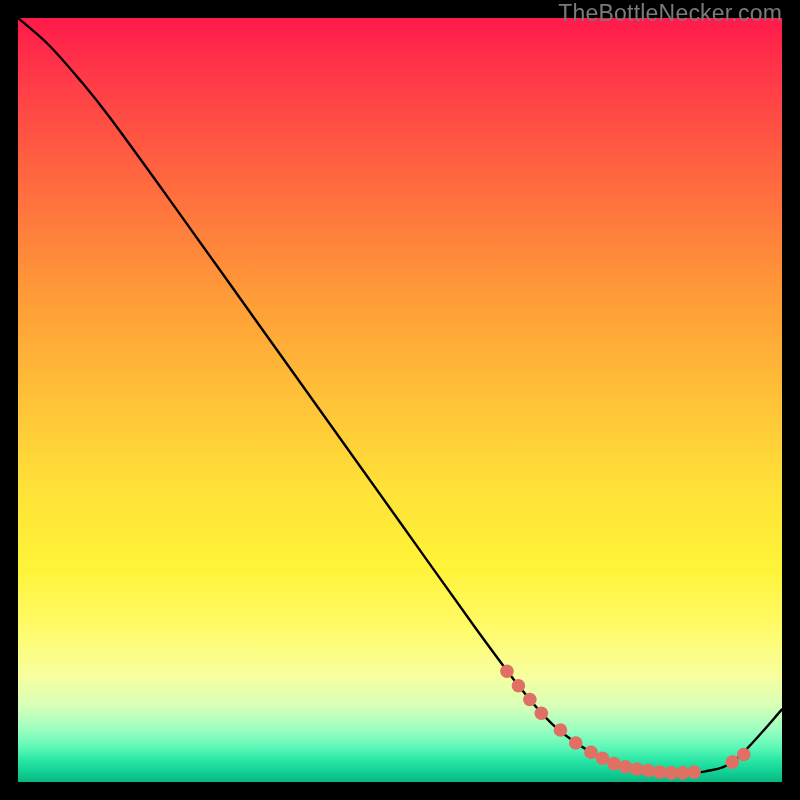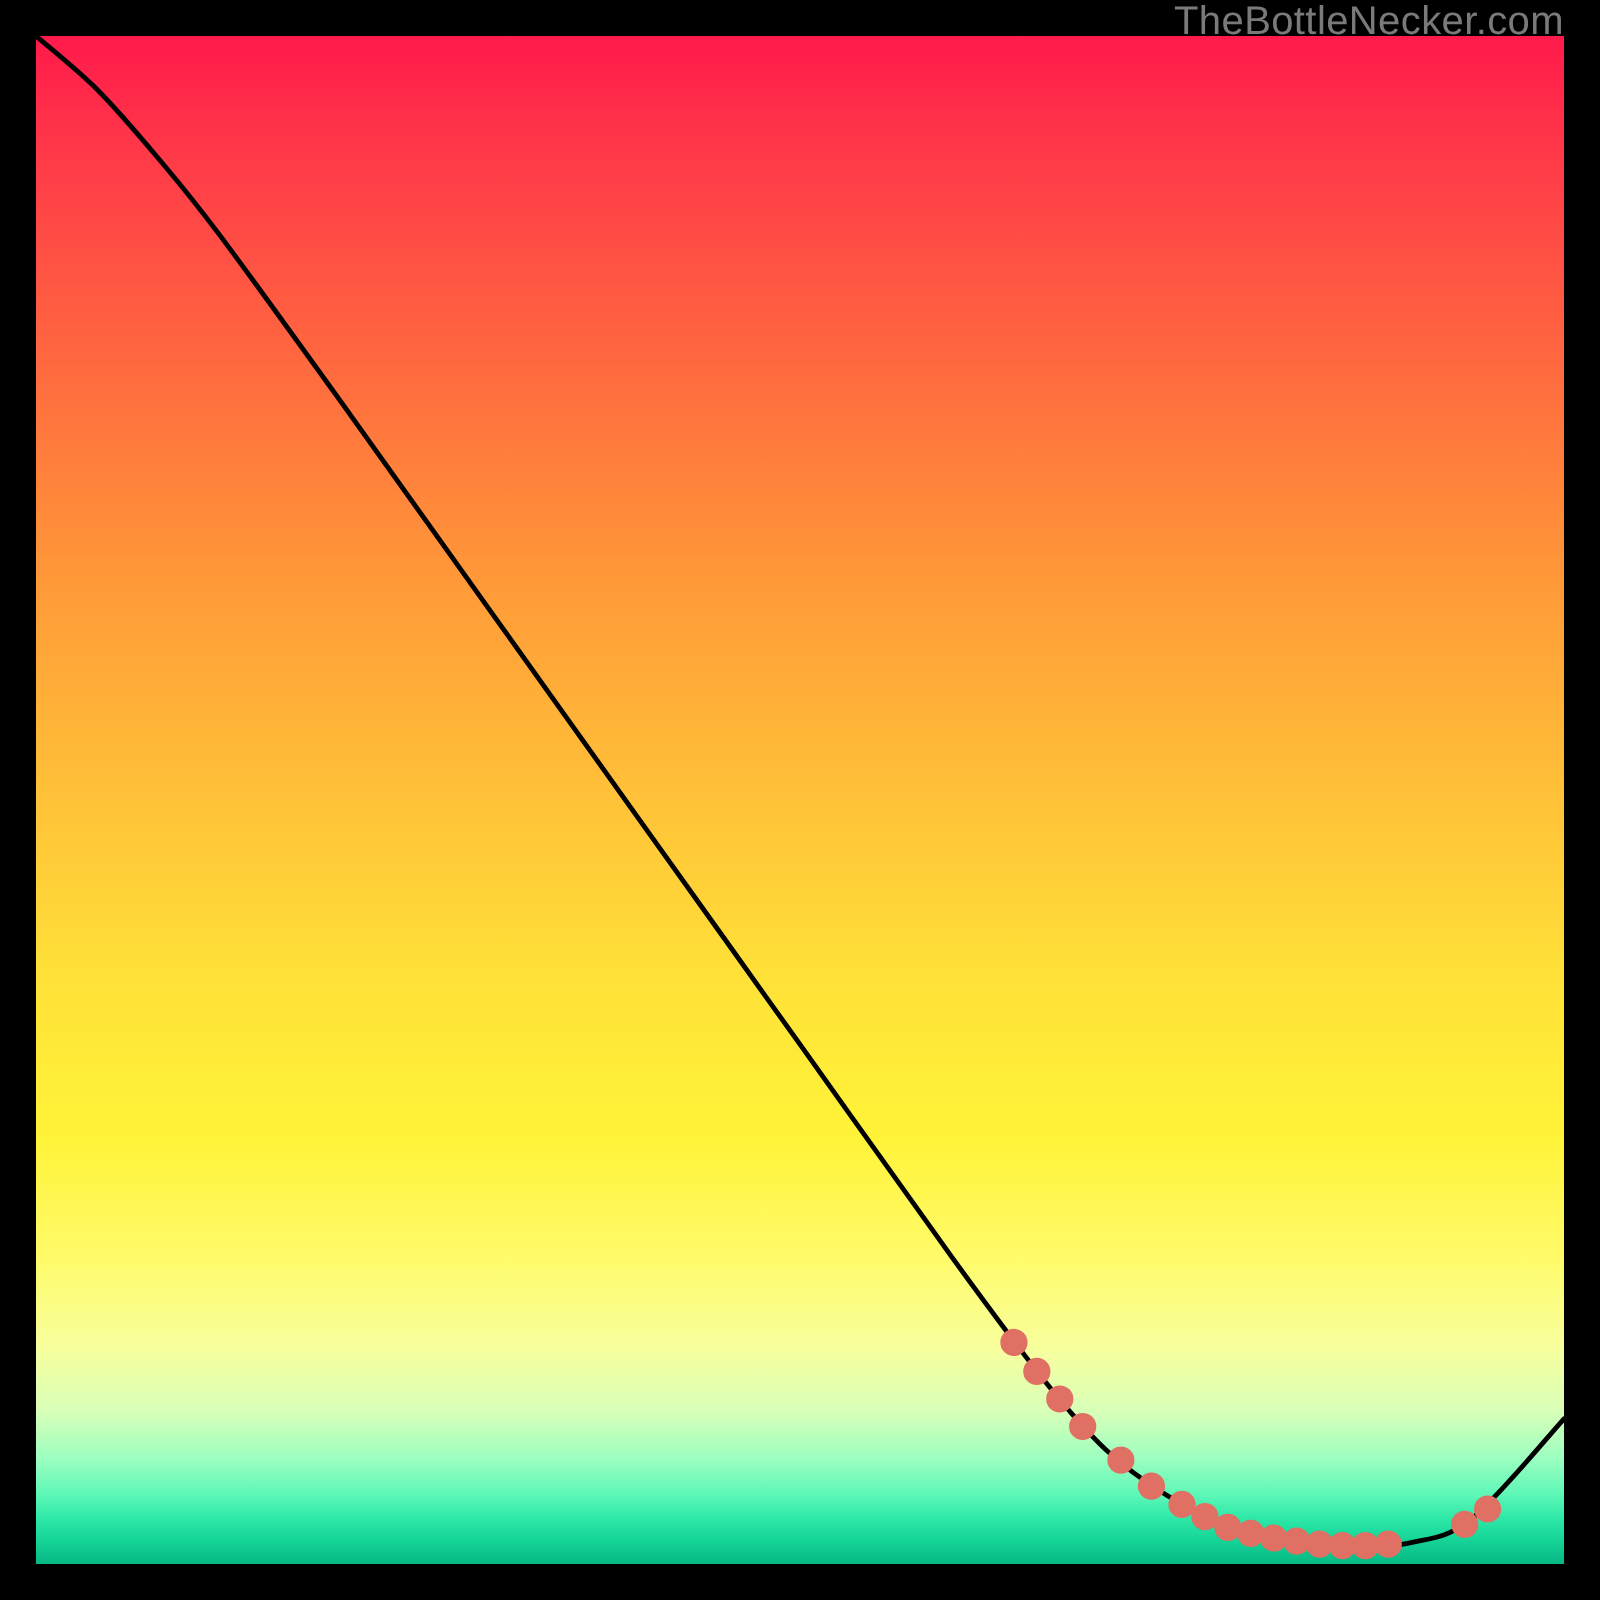--- a/index.html
+++ b/index.html
@@ -54,21 +54,21 @@
     position: absolute;
     left: 0; top: 0;
     width: 764px;
     height: 764px;
   }
   .attribution {
     position: absolute;
     top: 0px;
     right: 18px;
     color: #7a7a7a;
-    font-size: 20px;
+    font-size: 23px;
     letter-spacing: 0.2px;
     user-select: none;
     text-align: center;
   }
 </style>
 </head>
 <body>
 
 <div class="frame">
   <div class="plot-area">

